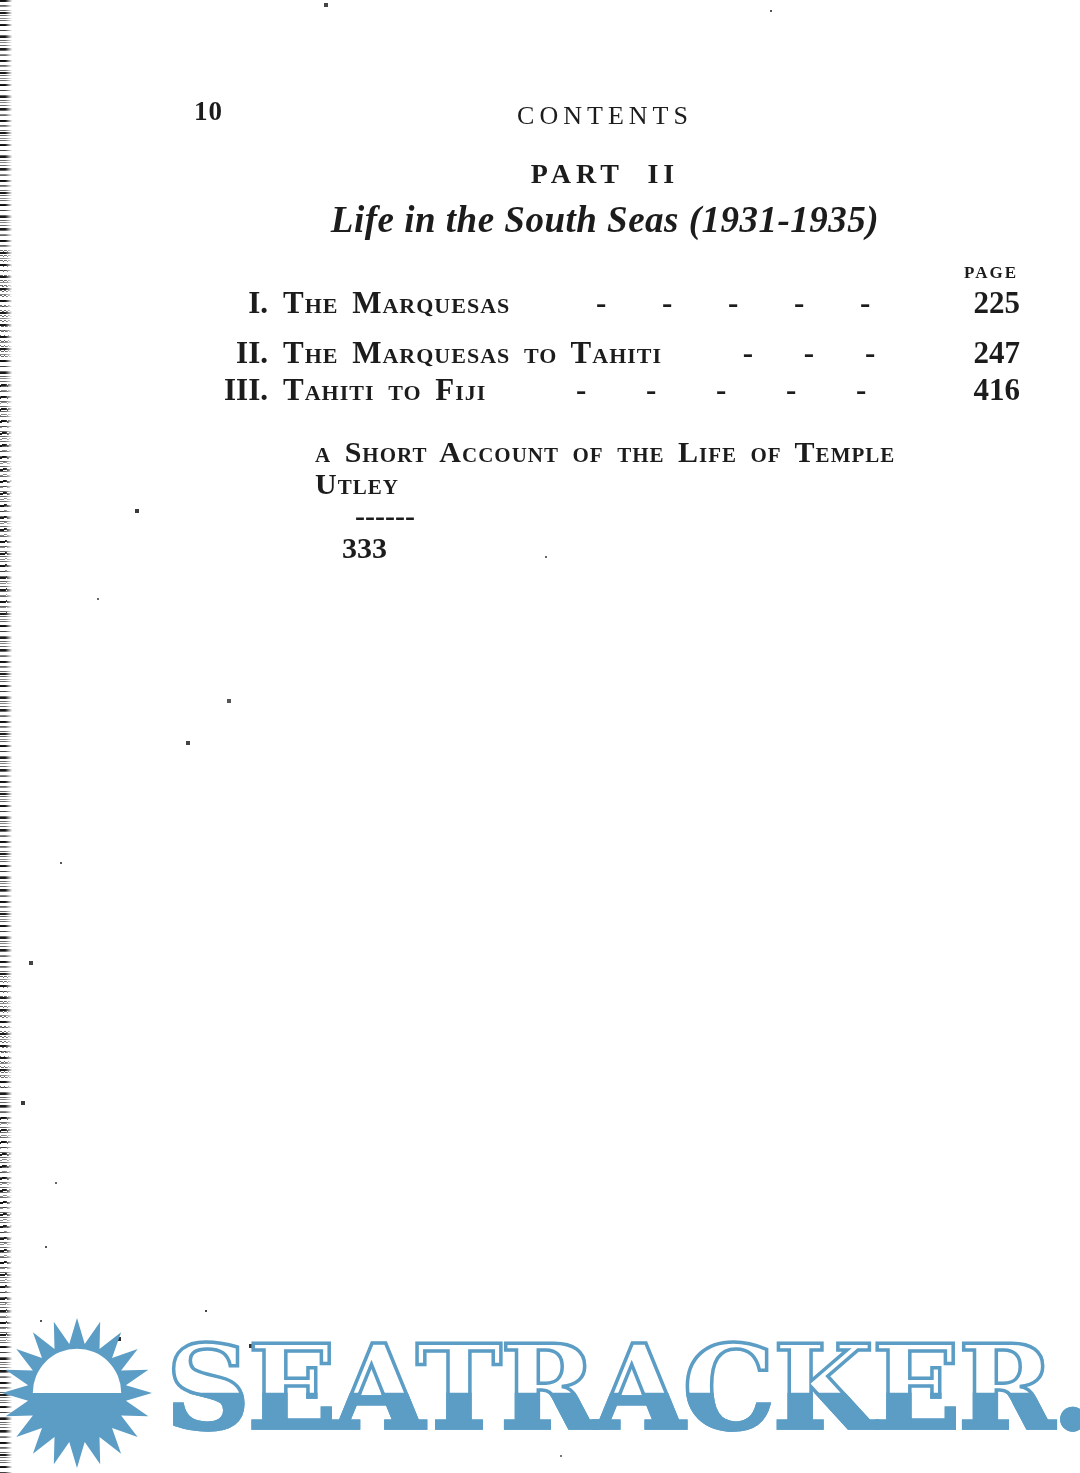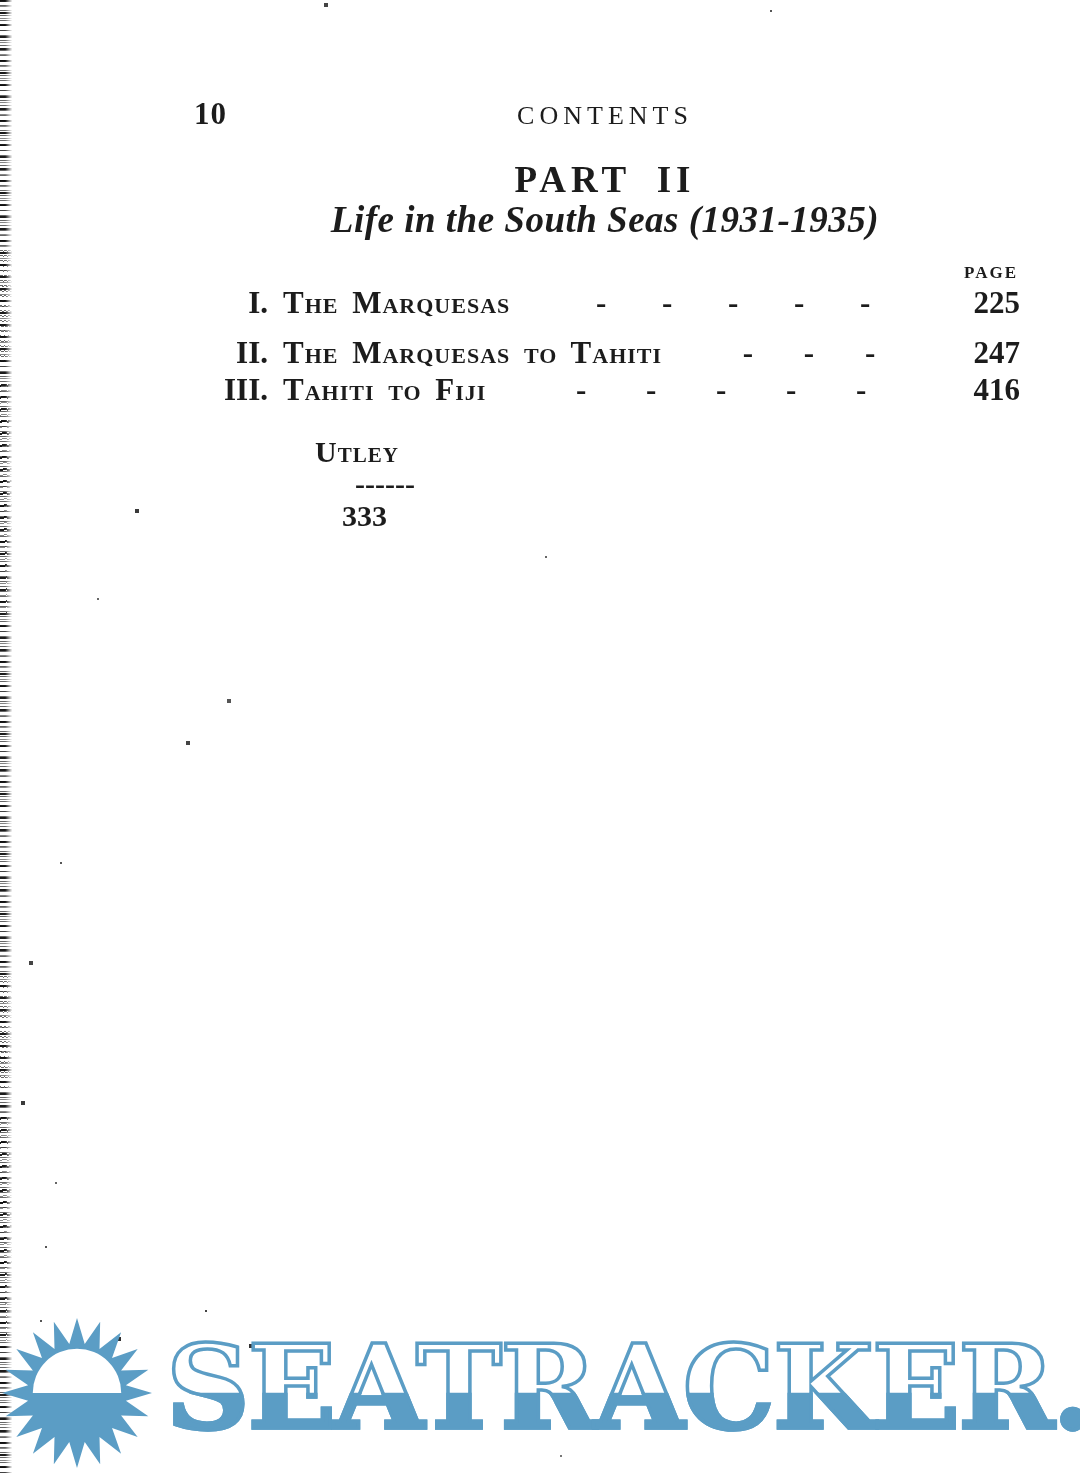--- a/index.html
+++ b/index.html
@@ -30,24 +30,24 @@
       118px 1338px 0 1px #2f2f2f, 40px 1320px 0 0 #555, 325px 4px 0 1px #444,
       770px 10px 0 0 #555, 545px 556px 0 0 #666, 250px 1345px 0 1px #333,
       205px 1310px 0 0 #444, 96px 1475px 0 0 #444, 560px 1455px 0 0 #777;
   }
 
   
   .content { position:absolute; left:190px; top:0; width:830px; height:100%; }
   .block { position:absolute; width:100%; }
 
   .hdr-row { top:96px; height:36px; }
-  .folio { position:absolute; left:4px; top:0; font-size:31px; font-weight:bold; letter-spacing:1px; }
+  .folio { position:absolute; left:4px; top:0; font-size:27px; font-weight:bold; letter-spacing:1px; }
   .running-head { display:block; text-align:center; padding-top:5px; font-size:26px; font-weight:normal; letter-spacing:5px; }
 
-  .part-title { top:158px; text-align:center; font-size:37px; font-weight:bold; letter-spacing:5px; word-spacing:12px; }
+  .part-title { top:158px; text-align:center; font-size:28px; font-weight:bold; letter-spacing:5px; word-spacing:12px; }
   .part-subtitle { top:198px; text-align:center; font-size:37px; font-style:italic; font-weight:600; letter-spacing:.5px; }
 
   .page-label { top:263px; text-align:right; font-size:17px; font-weight:bold; letter-spacing:2px; padding-right:2px; }
 
   .sc { font-variant:small-caps; font-weight:bold; letter-spacing:1px; word-spacing:5px; }
 
   .toc-row { display:flex; align-items:baseline; font-size:31px; }
   .toc-row.r1 { position:absolute; top:285px; width:100%; }
   .toc-row.r2 { position:absolute; top:335px; width:100%; }
   .toc-row.r3 { position:absolute; top:372px; width:100%; }
@@ -133,20 +133,21 @@
           <span class="dash">-</span>
           <span class="dash">-</span>
           <span class="dash">-</span>
           <span class="dash">-</span>
           <span class="dash">-</span>
         </span>
       <span class="pagenum">416</span>
     </div>
 
     <div class="block intro">
+      <div class="l2 sc">a Short Account of the Life of Temple</div>
       <div class="l3">
         <span class="entry-title sc">Utley</span>
         <span class="leaders">
             <span class="dash">-</span>
             <span class="dash">-</span>
             <span class="dash">-</span>
             <span class="dash">-</span>
             <span class="dash">-</span>
             <span class="dash">-</span>
           </span>

